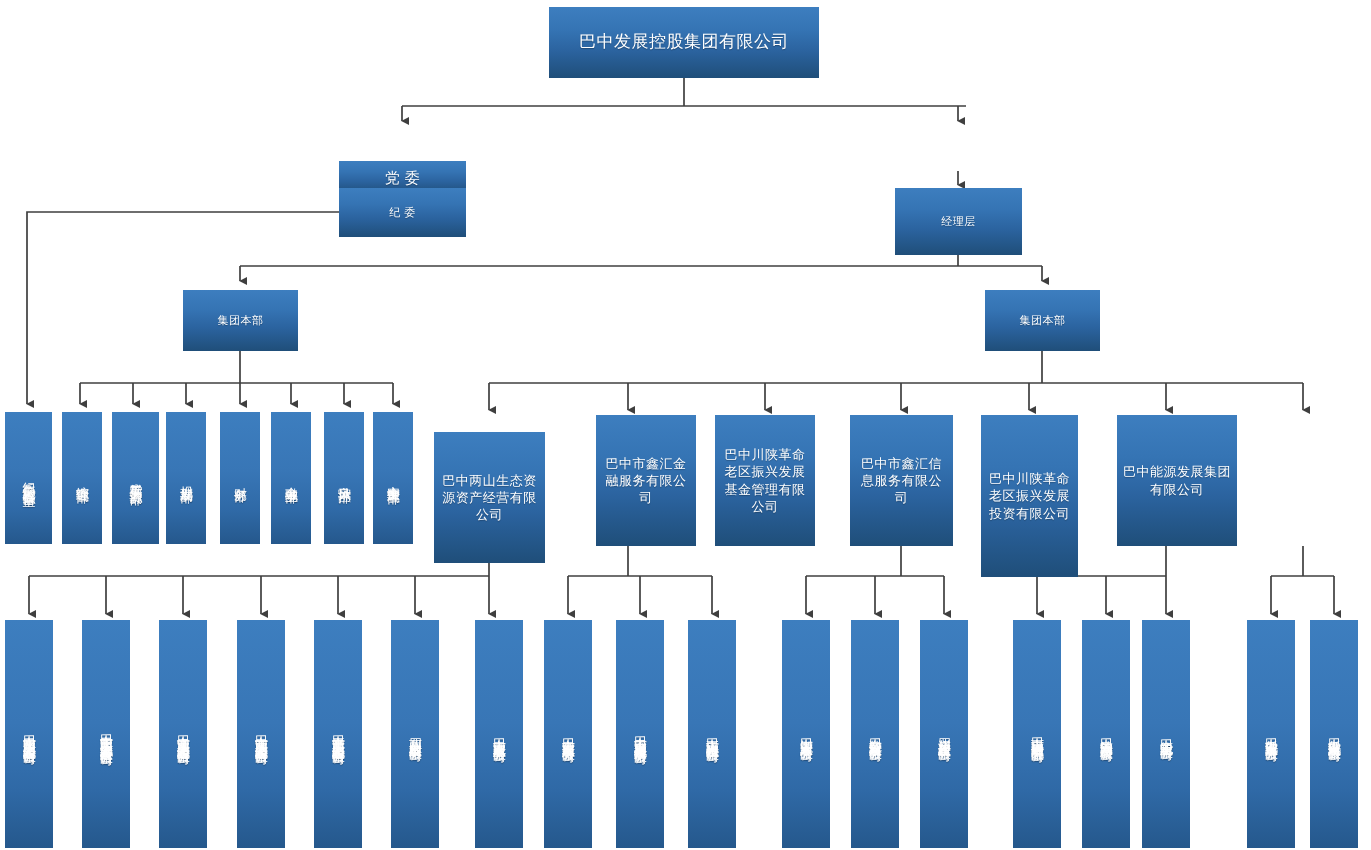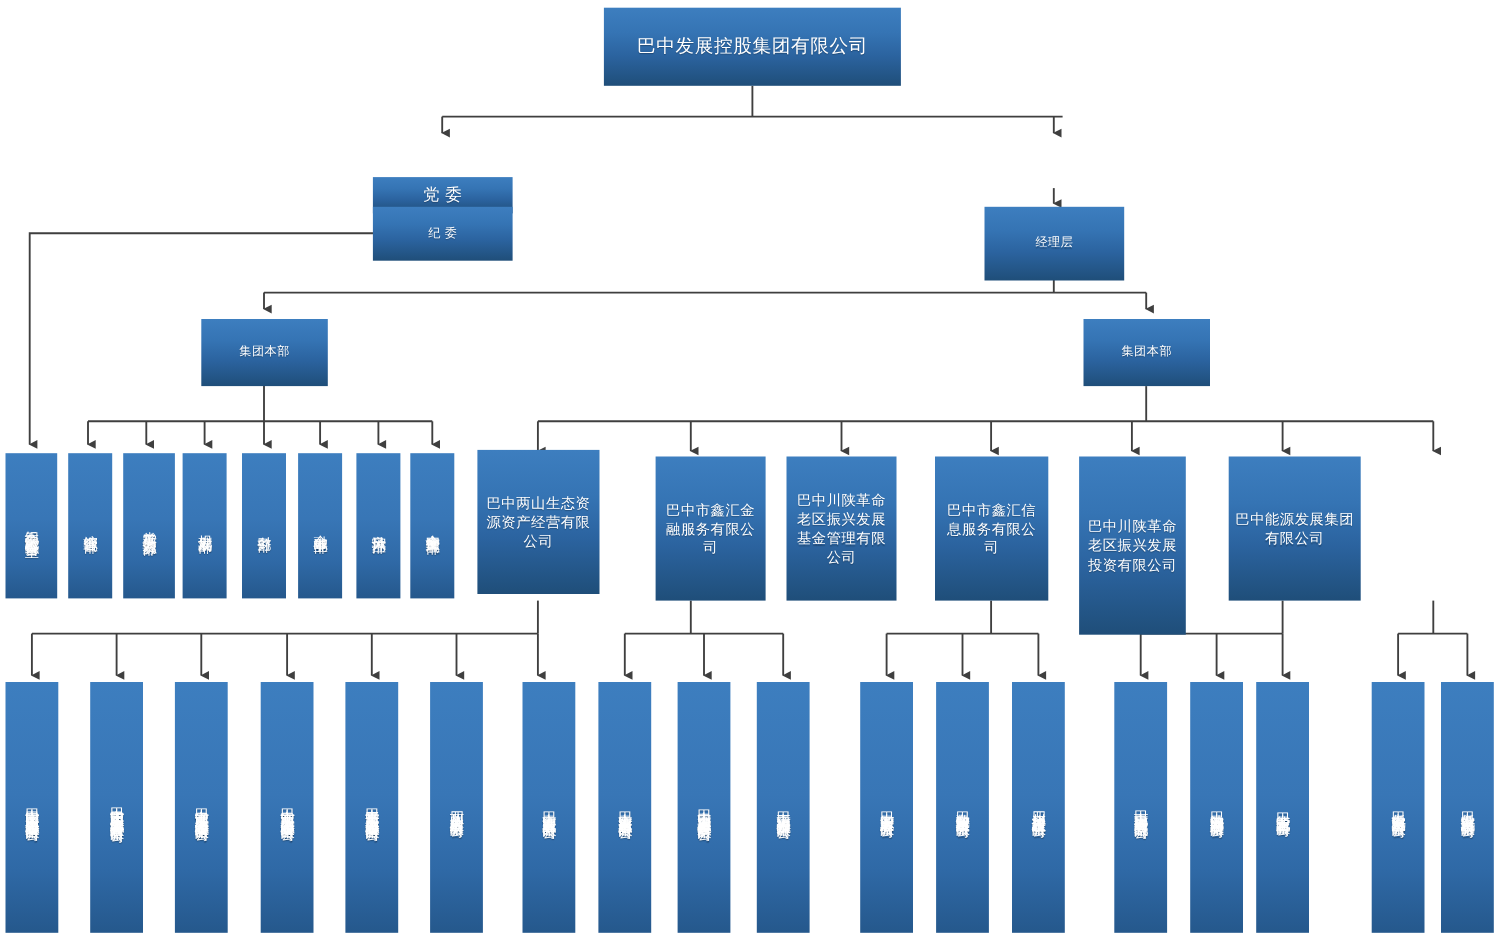--- a/index.html
+++ b/index.html
@@ -156,21 +156,21 @@
   <div class="node flat vert n-dept" style="left:112px;top:412px;width:47px;height:132px;">
     <span>党群工作部</span>
     <span>人力资源部</span>
   </div>
   <div class="node flat vert n-dept" style="left:166px;top:412px;width:40px;height:132px;">规划发展部</div>
   <div class="node flat vert n-dept" style="left:220px;top:412px;width:40px;height:132px;">财务部</div>
   <div class="node flat vert n-dept" style="left:271px;top:412px;width:40px;height:132px;">金融事业部</div>
   <div class="node flat vert n-dept" style="left:324px;top:412px;width:40px;height:132px;">审计风控部</div>
   <div class="node flat vert n-dept" style="left:373px;top:412px;width:40px;height:132px;">安全生产管理部</div>
 
-  <div class="node n-sub" style="left:434px;top:409px;width:111px;height:131px;">巴中两山生态资源资产经营有限公司</div>
+  <div class="node n-sub" style="left:434px;top:432px;width:111px;height:131px;">巴中两山生态资源资产经营有限公司</div>
   <div class="node n-sub" style="left:596px;top:415px;width:100px;height:131px;">巴中市鑫汇金融服务有限公司</div>
   <div class="node n-sub" style="left:715px;top:415px;width:100px;height:131px;">巴中川陕革命老区振兴发展基金管理有限公司</div>
   <div class="node n-sub" style="left:850px;top:415px;width:103px;height:131px;">巴中市鑫汇信息服务有限公司</div>
   <div class="node n-sub" style="left:981px;top:415px;width:97px;height:162px;">巴中川陕革命老区振兴发展投资有限公司</div>
   <div class="node n-sub" style="left:1117px;top:415px;width:120px;height:131px;">巴中能源发展集团有限公司</div>
 
   <div class="node flat vert n-leaf" style="left:5px;top:620px;width:48px;height:228px;">巴中市巴州区两山生态资源经营有限公司</div>
   <div class="node flat vert n-leaf" style="left:82px;top:620px;width:48px;height:228px;">巴中市恩阳区两山生态资源资产经营有限公司</div>
   <div class="node flat vert n-leaf" style="left:159px;top:620px;width:48px;height:228px;">巴中市通江县两山生态资源经营有限公司</div>
   <div class="node flat vert n-leaf" style="left:237px;top:620px;width:48px;height:228px;">巴中市南江县两山生态资源经营有限公司</div>

